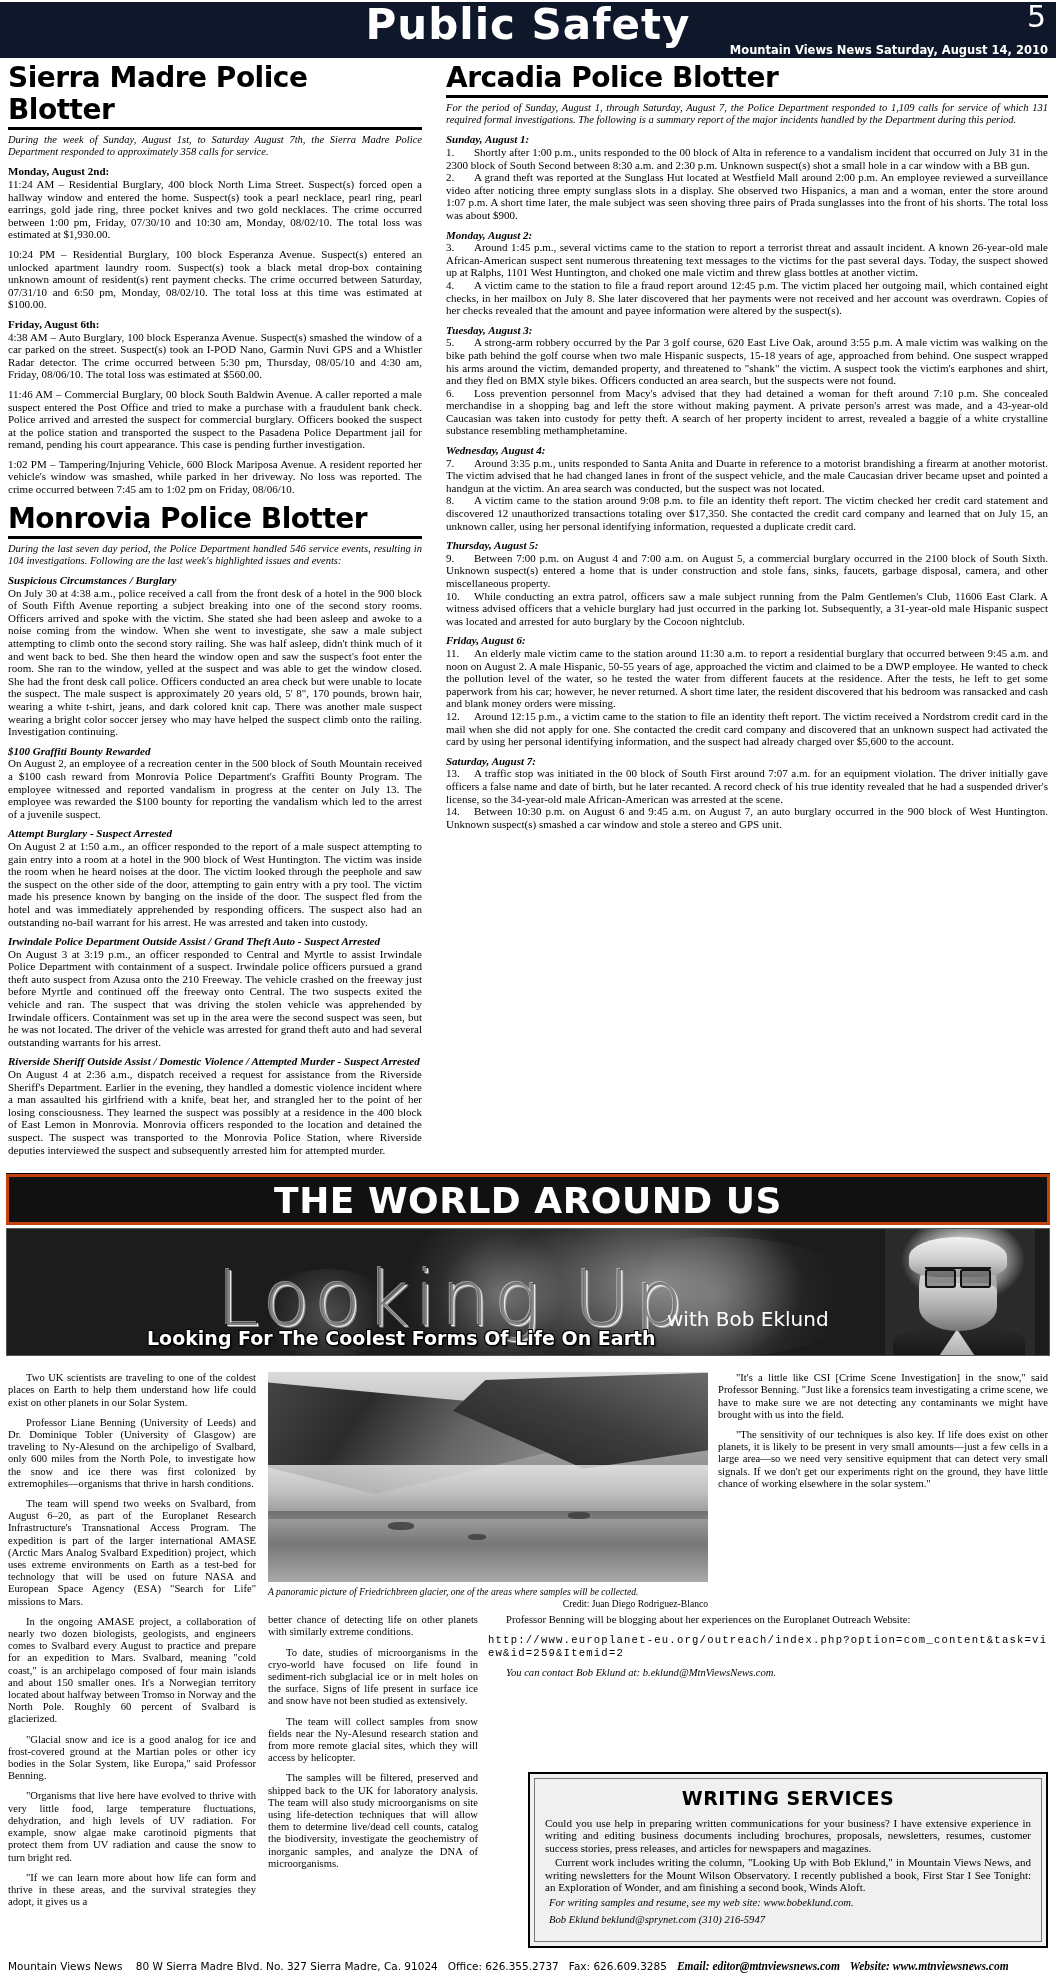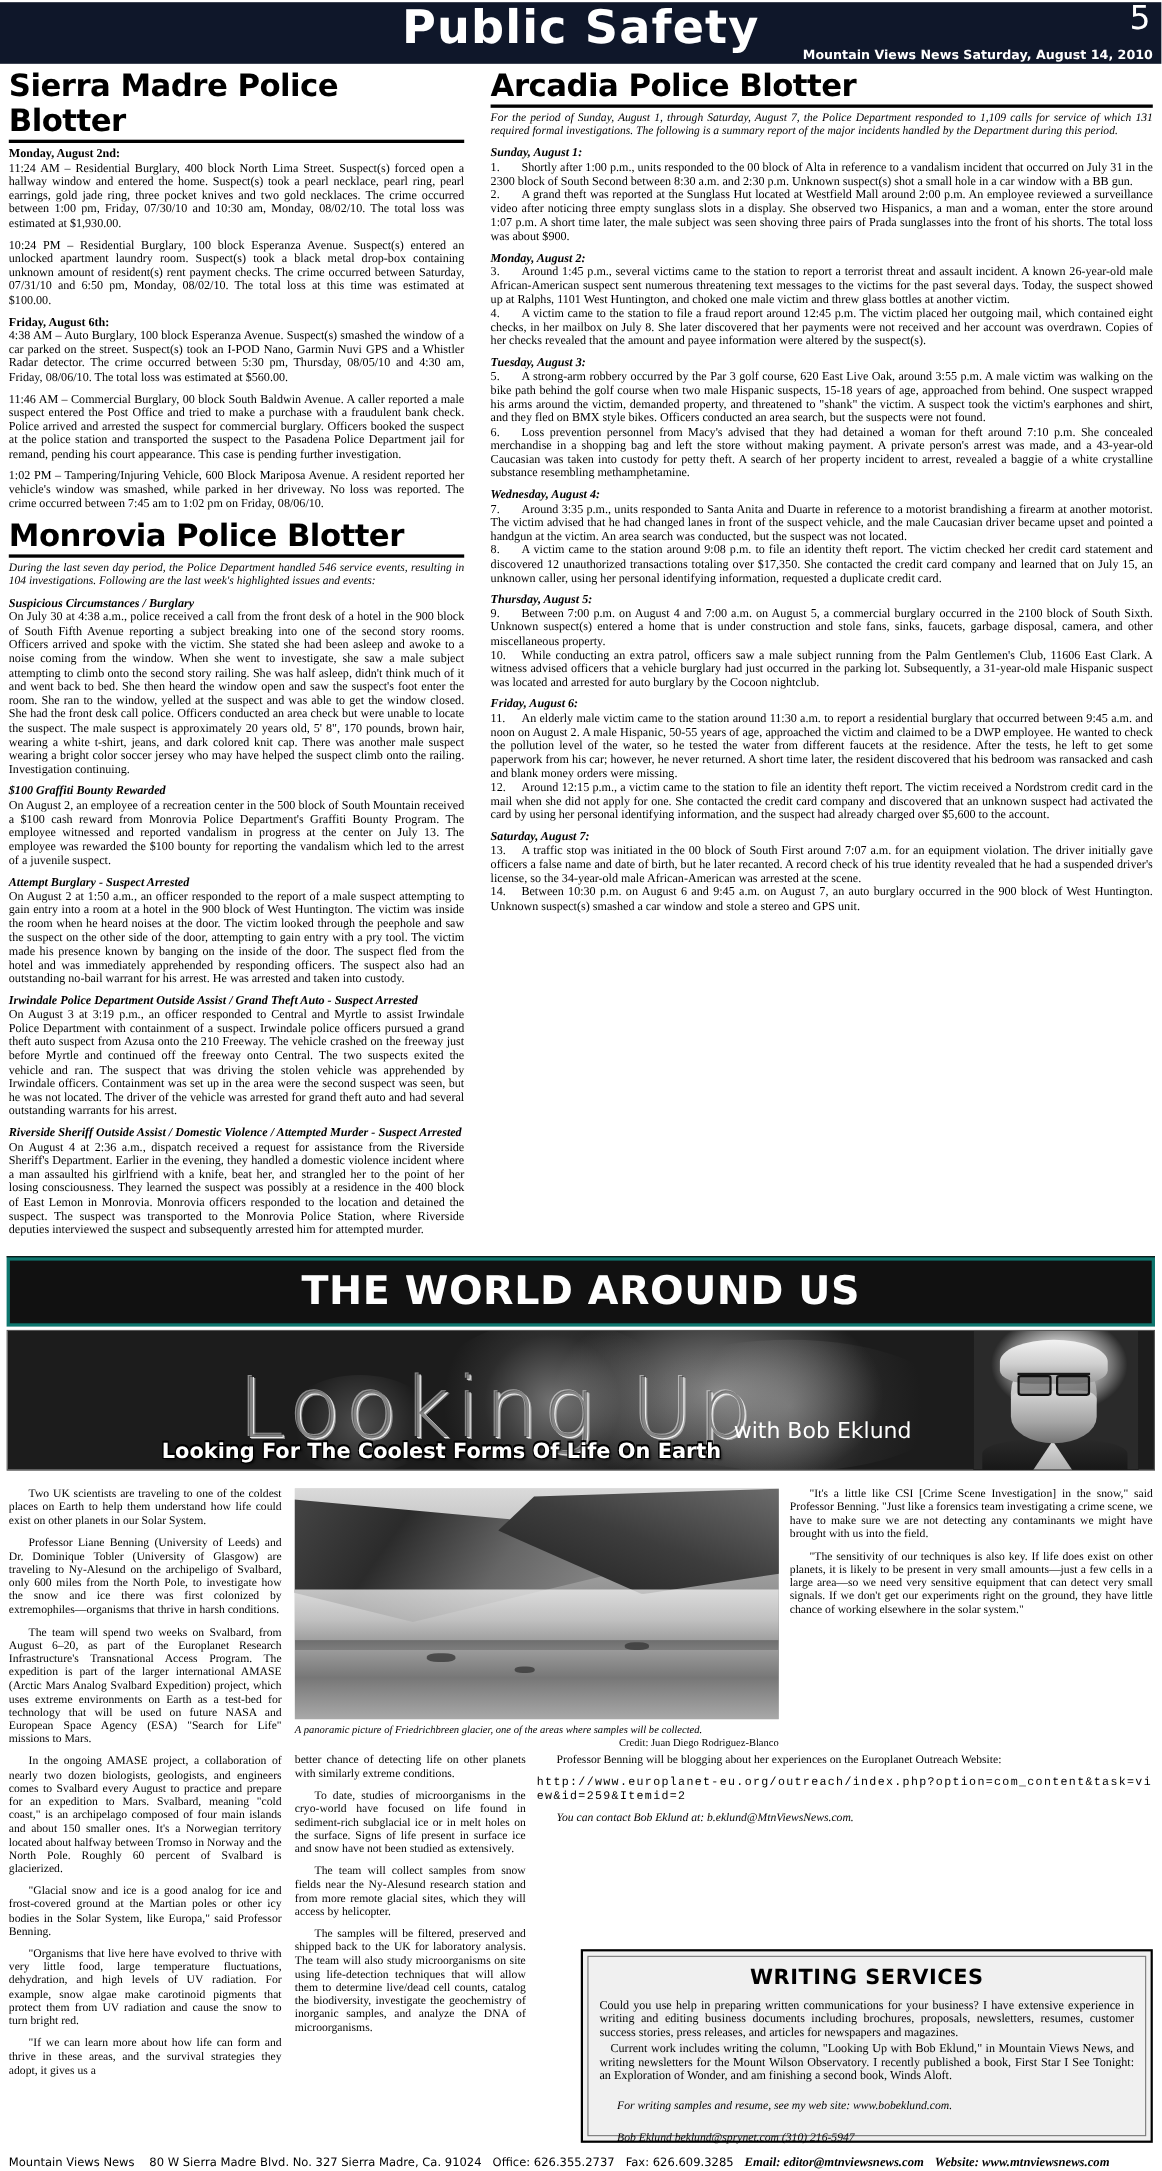--- a/index.html
+++ b/index.html
@@ -103,22 +103,22 @@
   .col-right { width:610px; padding-left:8px; border-left:0; }
 
   .arcadia-num {
     display:inline-block;
     width:28px;
   }
 
   
   .wau-banner {
     margin:10px 6px 0 6px;
-    height:64px;
-    background:#0f766e;
+    height:52px;
+    background:#c2410c;
     border-top:1px solid #000;
     position:relative;
   }
   .wau-banner-inner {
     position:absolute; inset:3px;
     background:#111;
   }
   .wau-title {
     position:absolute; left:0; right:0; top:50%;
     transform:translateY(-50%);
@@ -329,21 +329,21 @@
     margin:2px 0 8px 0;
     letter-spacing:0.5px;
   }
   .ws-body {
     font-size:11px;
     line-height:12.4px;
     text-align:justify;
     margin:0 0 2px 0;
   }
   .ws-body.indent { text-indent:10px; }
-  .ws-ital { font-style:italic; font-size:10.6px; line-height:12.4px; margin:16px; }
+  .ws-ital { font-style:italic; font-size:10.6px; line-height:12.4px; margin:4px; }
 
   
   .footer {
     position:absolute;
     left:0; right:0; bottom:2px;
     padding:0 8px;
     font-family:"DejaVu Sans", sans-serif;
     font-size:10.5px;
     white-space:nowrap;
   }
@@ -357,20 +357,21 @@
   <div class="masthead-pageno">5</div>
   <div class="masthead-dateline">Mountain Views News  Saturday,  August 14, 2010</div>
 </div>
 
 <div class="blotter-area">
 
   <div class="col-left">
 
     <div class="blotter-head">Sierra Madre Police Blotter</div>
     <div class="rule-thick"></div>
+    <div class="intro">During the week of Sunday, August 1st, to Saturday August 7th, the Sierra Madre Police Department responded to approximately 358 calls for service.</div>
 
     <div class="dayhead">Monday, August 2nd:</div>
     <div class="para">11:24 AM – Residential Burglary, 400 block North Lima Street.  Suspect(s) forced open a hallway window and entered the home.  Suspect(s) took a pearl necklace, pearl ring, pearl earrings, gold jade ring, three pocket knives and two gold necklaces.  The crime occurred between 1:00 pm, Friday, 07/30/10 and 10:30 am, Monday, 08/02/10.  The total loss was estimated at $1,930.00.</div>
     <div class="para">10:24 PM – Residential Burglary, 100 block Esperanza Avenue.  Suspect(s) entered an unlocked apartment laundry room.  Suspect(s) took a black metal drop-box containing unknown amount of resident(s) rent payment checks.  The crime occurred between Saturday, 07/31/10 and 6:50 pm, Monday, 08/02/10.  The total loss at this time was estimated at $100.00.</div>
 
     <div class="dayhead">Friday, August 6th:</div>
     <div class="para">4:38 AM – Auto Burglary, 100 block Esperanza Avenue.  Suspect(s) smashed the window of a car parked on the street.  Suspect(s) took an I-POD Nano, Garmin Nuvi GPS and a Whistler Radar detector.  The crime occurred between 5:30 pm, Thursday, 08/05/10 and 4:30 am, Friday, 08/06/10.  The total loss was estimated at $560.00.</div>
     <div class="para">11:46 AM – Commercial Burglary, 00 block South Baldwin Avenue.  A caller reported a male suspect entered the Post Office and tried to make a purchase with a fraudulent bank check.  Police arrived and arrested the suspect for commercial burglary.  Officers booked the suspect at the police station and transported the suspect to the Pasadena Police Department jail for remand, pending his court appearance.   This case is pending further investigation.</div>
     <div class="para">1:02 PM – Tampering/Injuring Vehicle, 600 Block Mariposa Avenue.  A resident reported her vehicle's window was smashed, while parked in her driveway.  No loss was reported.  The crime occurred between 7:45 am to 1:02 pm on Friday, 08/06/10.</div>
 

